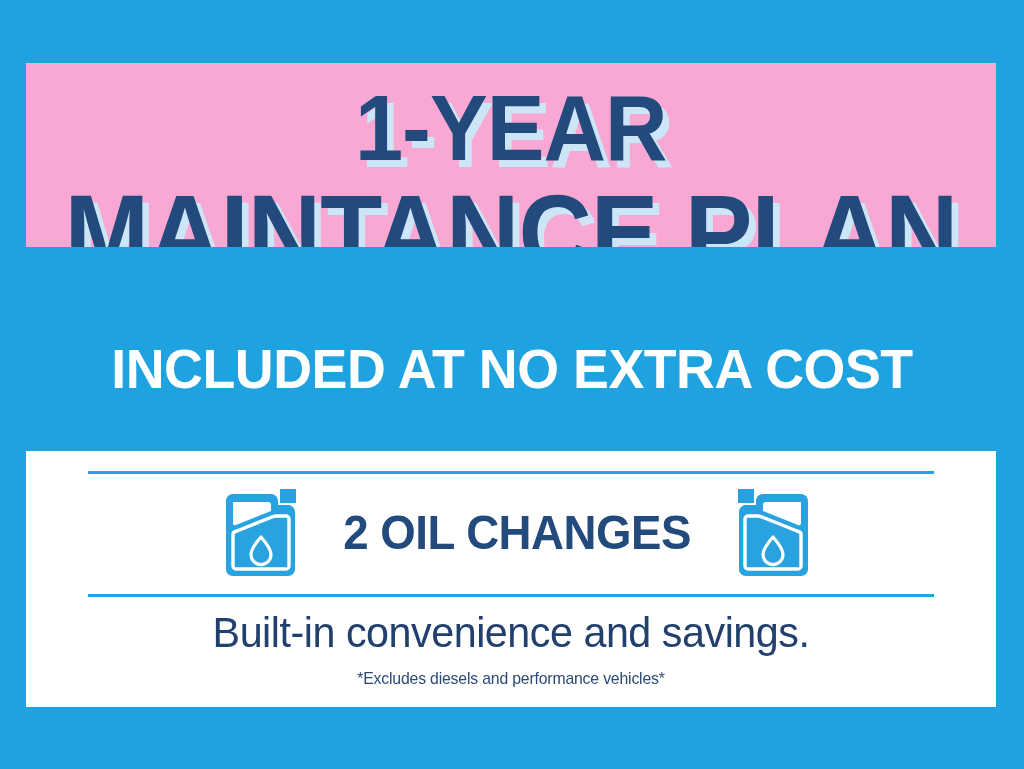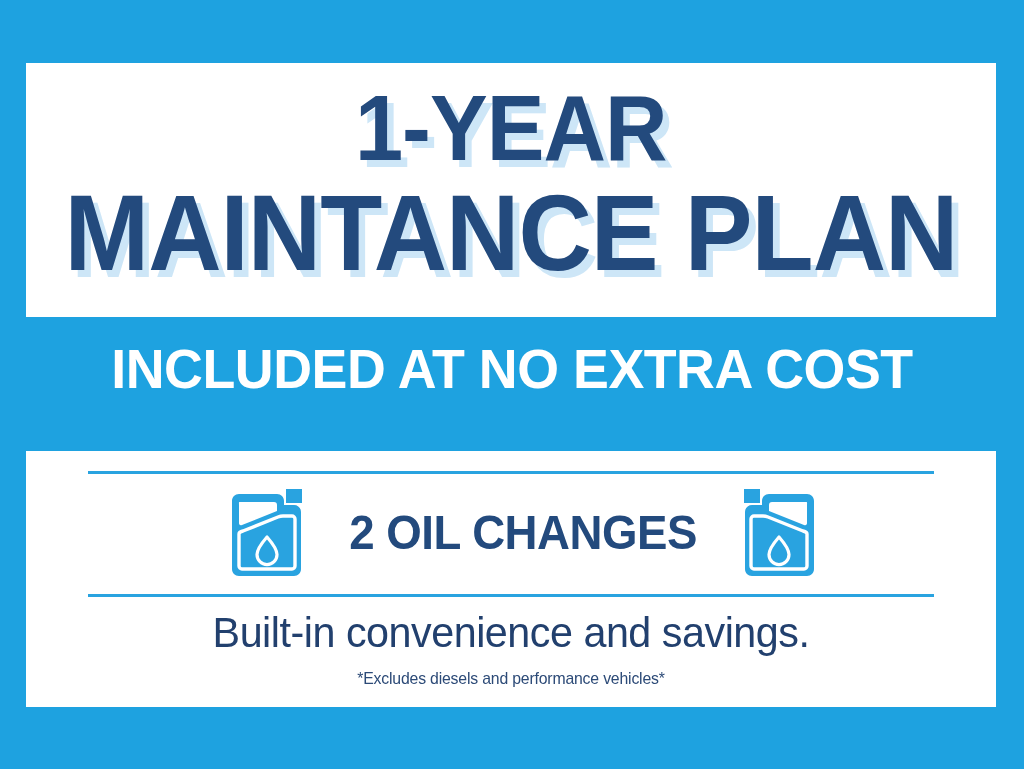--- a/index.html
+++ b/index.html
@@ -20,22 +20,22 @@
     background: #1EA2E0;
     box-sizing: border-box;
   }
 
   
   .headline-card {
     position: absolute;
     left: 26px;
     top: 63px;
     width: 970px;
-    height: 254px;
-    background: #ffffff;
+    height: 184px;
+    background: #f9a8d4;
     display: flex;
     flex-direction: column;
     align-items: center;
     justify-content: flex-start;
     overflow: hidden;
   }
 
   .headline-line {
     color: #234A7D;
     font-family: "Liberation Sans", sans-serif;
@@ -92,21 +92,21 @@
     left: 62px;
     width: 846px;
     height: 3px;
     background: #29A3E0;
   }
   .divider-top { top: 20px; }
   .divider-bottom { top: 143px; }
 
   .offer-row {
     position: absolute;
-    left: 12px;
+    left: 6px;
     top: 26px;
     width: 970px;
     height: 112px;
     display: flex;
     align-items: center;
     justify-content: center;
     gap: 36px;
   }
 
   .jug-icon {

